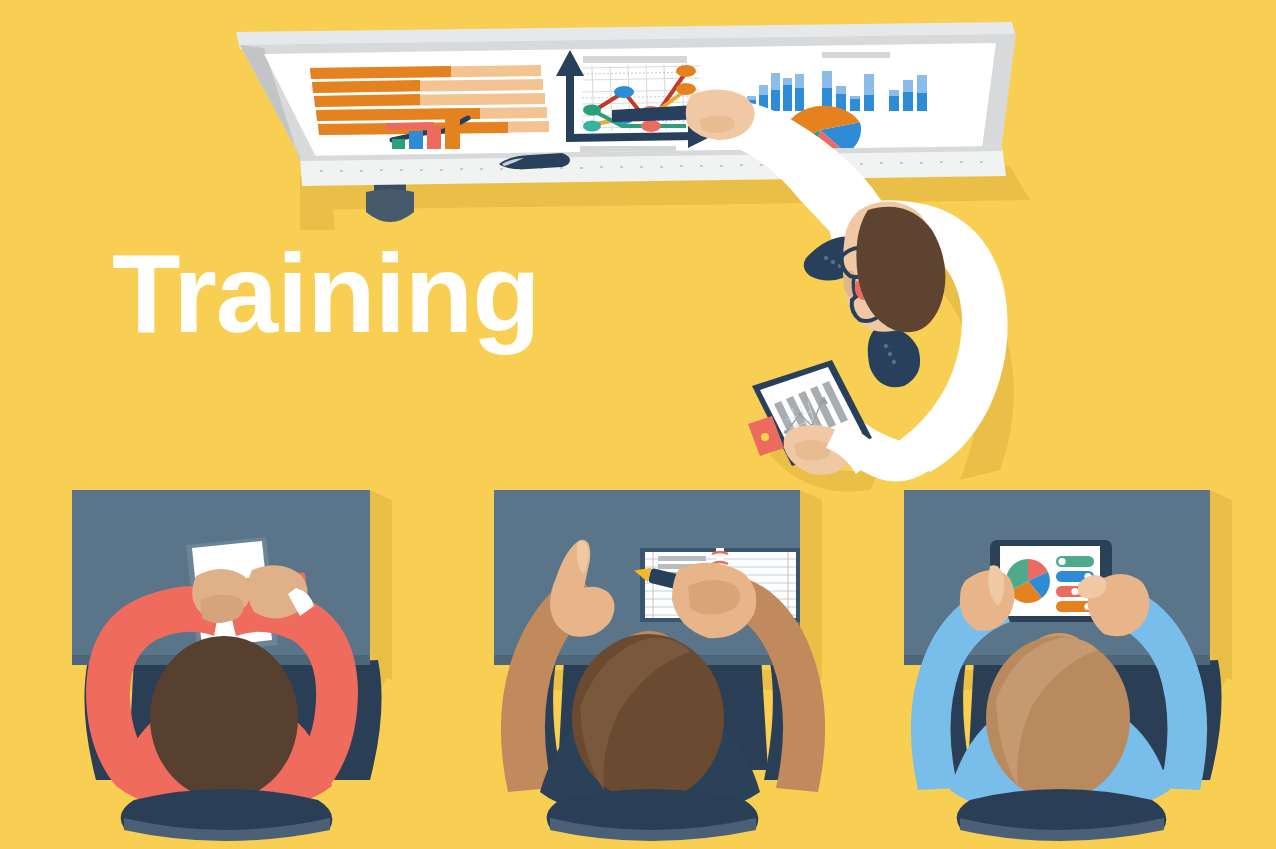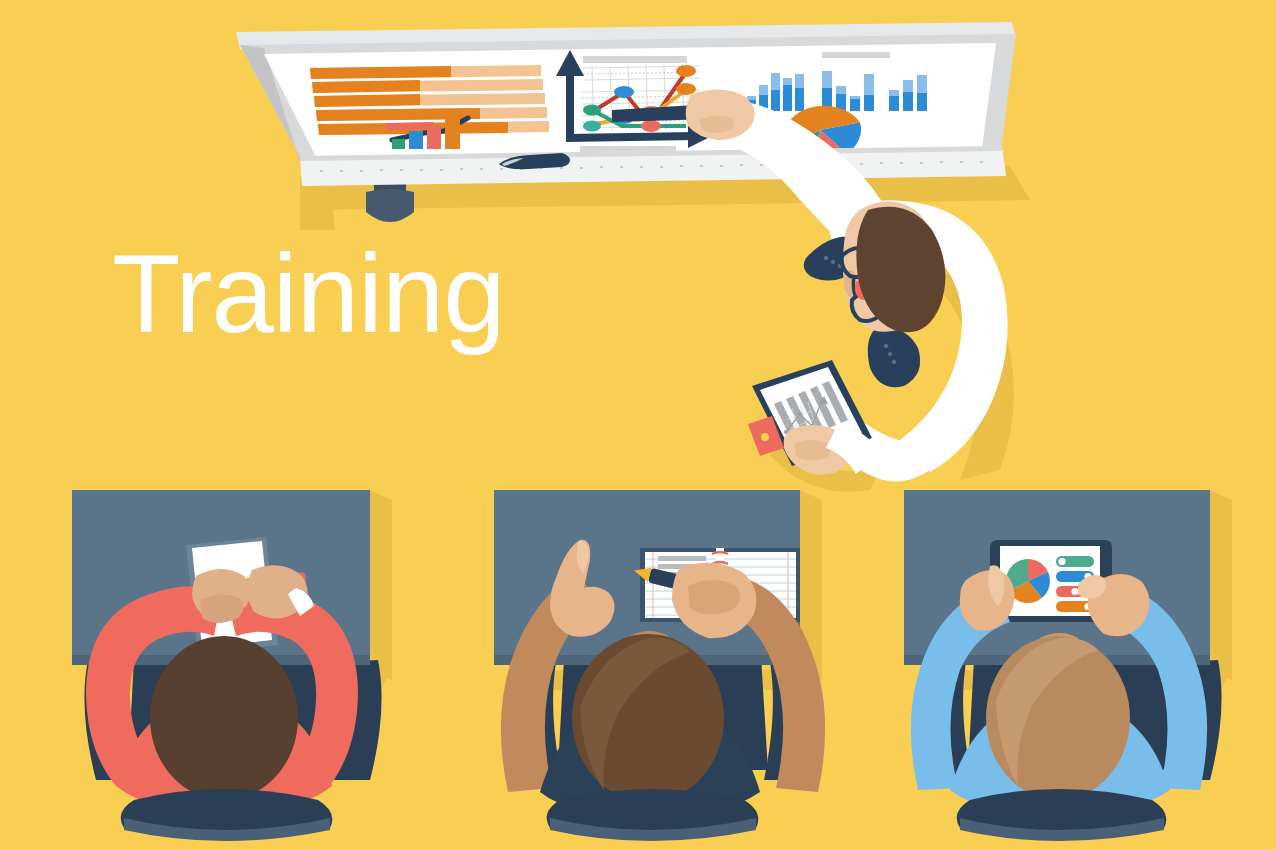--- a/index.html
+++ b/index.html
@@ -6,21 +6,21 @@
   body{
     width:1276px;height:849px;overflow:hidden;position:relative;
     background:#f8cf52;
     font-family:"Liberation Sans", sans-serif;
   }
   #stage{position:absolute;inset:0;width:1276px;height:849px;}
   #stage svg{display:block;width:1276px;height:849px;}
   .title-text{
     position:absolute;left:112px;top:238px;
     font-family:"Liberation Sans", sans-serif;
-    font-size:112px;font-weight:400;color:#ffffff;
+    font-size:112px;font-weight:700;color:#ffffff;
     letter-spacing:-1px;line-height:1;
     white-space:nowrap;
     -webkit-font-smoothing:antialiased;
   }
 </style>
 </head>
 <body>
 
 <div id="stage">
 <svg viewBox="0 0 1276 849" xmlns="http://www.w3.org/2000/svg">

